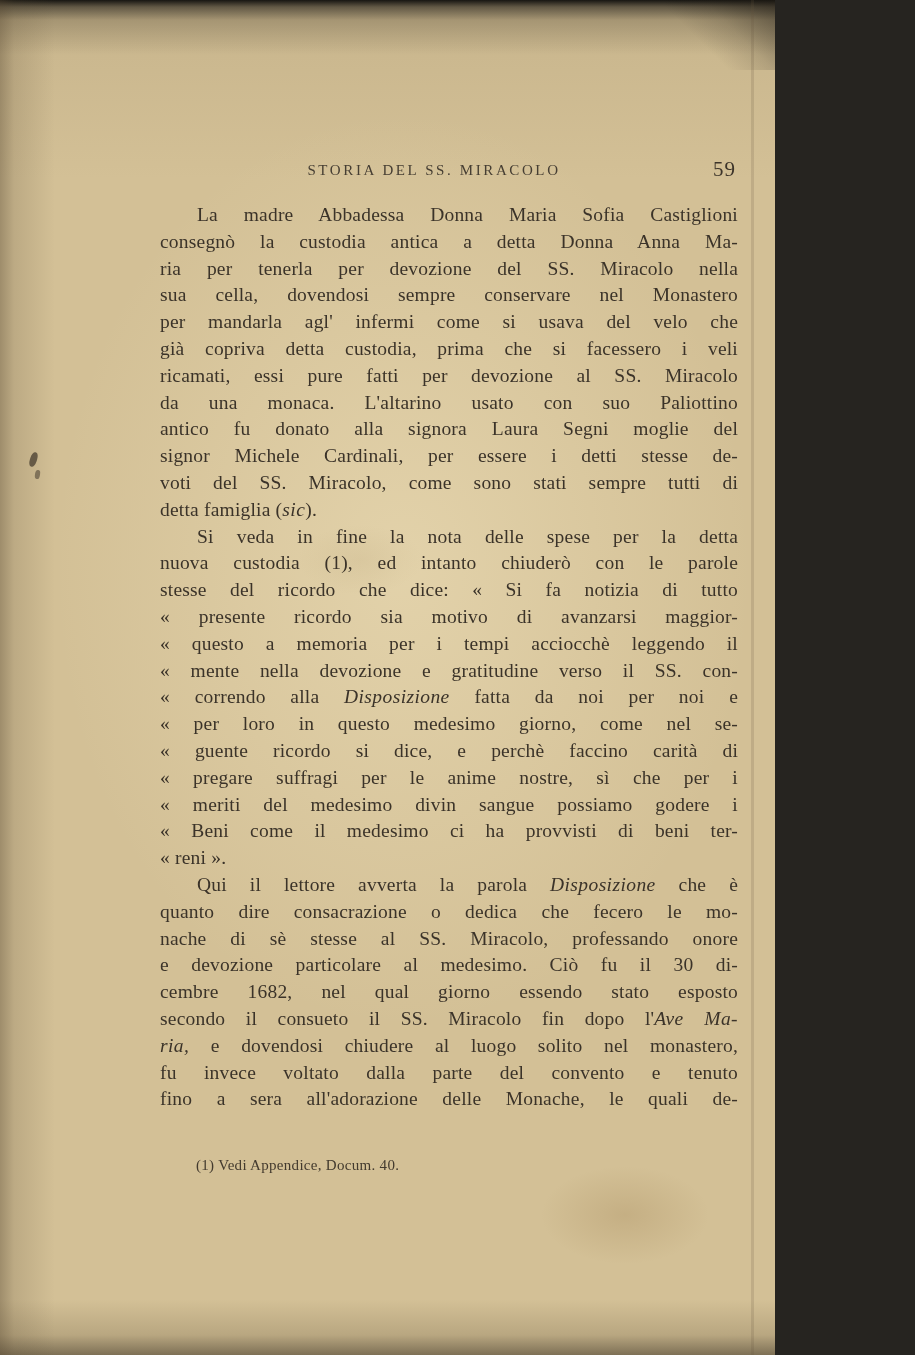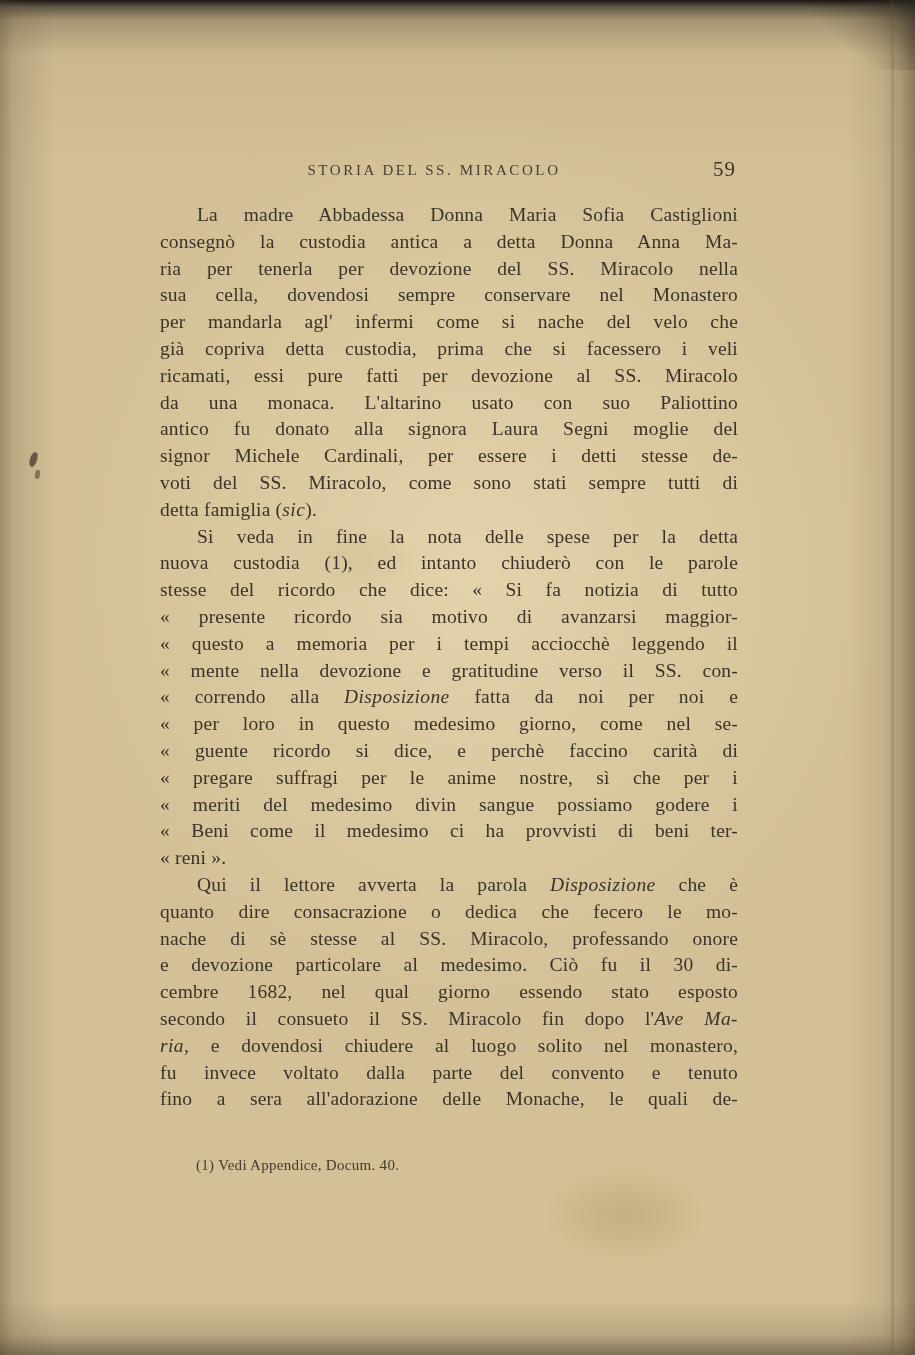--- a/index.html
+++ b/index.html
@@ -1,18 +1,18 @@
 <!DOCTYPE html>
 <html><head>
 <meta charset="utf-8">
 <style>
   html,body{margin:0;padding:0;background:#262420;}
   .photo{
     position:relative;
-    width:915px;height:1355px;
+    width:775px;height:1355px;
     overflow:hidden;
     font-family:"Liberation Serif","DejaVu Serif",serif;
     background:
       radial-gradient(ellipse 120px 70px at 625px 1215px, rgba(146,114,66,0.22), rgba(146,114,66,0) 70%),
       radial-gradient(ellipse 90px 50px at 360px 560px, rgba(150,125,80,0.10), rgba(150,125,80,0) 70%),
       radial-gradient(ellipse 60% 45% at 52% 42%, rgba(242,228,190,0.50), rgba(242,228,190,0) 75%),
       linear-gradient(to right,
         rgba(85,70,48,0.42) 0px, rgba(85,70,48,0.18) 14px, rgba(0,0,0,0) 55px,
         rgba(0,0,0,0) 845px, rgba(110,92,62,0.12) 880px, rgba(95,80,55,0.30) 900px, rgba(70,58,40,0.50) 915px),
       linear-gradient(to bottom,
@@ -75,21 +75,21 @@
   <div class="content">
     <div class="header">
       <div class="title">STORIA DEL SS. MIRACOLO</div>
       <div class="pagenum">59</div>
     </div>
     <div class="body" id="body-text" style="--ink: #3b3329;">
         <div class="line indent"><span>La madre Abbadessa Donna Maria Sofia Castiglioni</span></div>
         <div class="line"><span>consegnò la custodia antica a detta Donna Anna Ma-</span></div>
         <div class="line"><span>ria per tenerla per devozione del SS. Miracolo nella</span></div>
         <div class="line"><span>sua cella, dovendosi sempre conservare nel Monastero</span></div>
-        <div class="line"><span>per mandarla agl' infermi come si nache del velo che</span></div>
+        <div class="line"><span>per mandarla agl' infermi come si usava del velo che</span></div>
         <div class="line"><span>già copriva detta custodia, prima che si facessero i veli</span></div>
         <div class="line"><span>ricamati, essi pure fatti per devozione al SS. Miracolo</span></div>
         <div class="line"><span>da una monaca. L'altarino usato con suo Paliottino</span></div>
         <div class="line"><span>antico fu donato alla signora Laura Segni moglie del</span></div>
         <div class="line"><span>signor Michele Cardinali, per essere i detti stesse de-</span></div>
         <div class="line"><span>voti del SS. Miracolo, come sono stati sempre tutti di</span></div>
         <div class="line lastline"><span>detta famiglia (</span><i>sic</i><span>).</span></div>
         <div class="line indent"><span>Si veda in fine la nota delle spese per la detta</span></div>
         <div class="line"><span>nuova custodia (1), ed intanto chiuderò con le parole</span></div>
         <div class="line"><span>stesse del ricordo che dice: « Si fa notizia di tutto</span></div>

